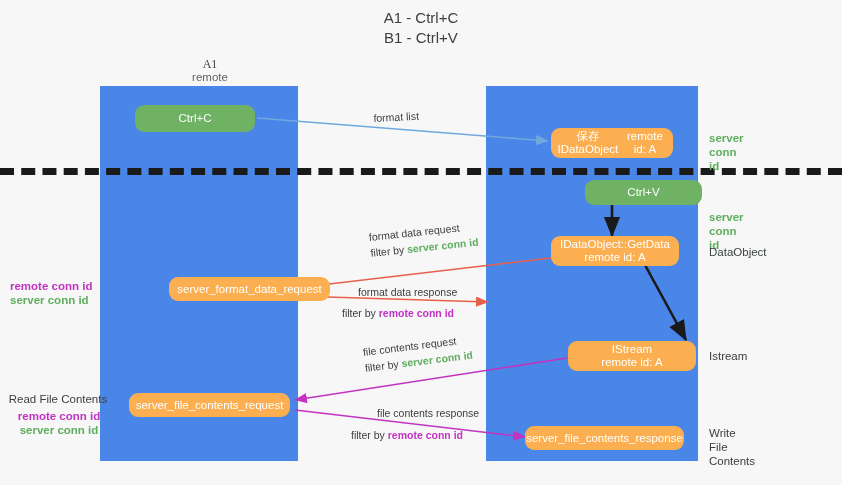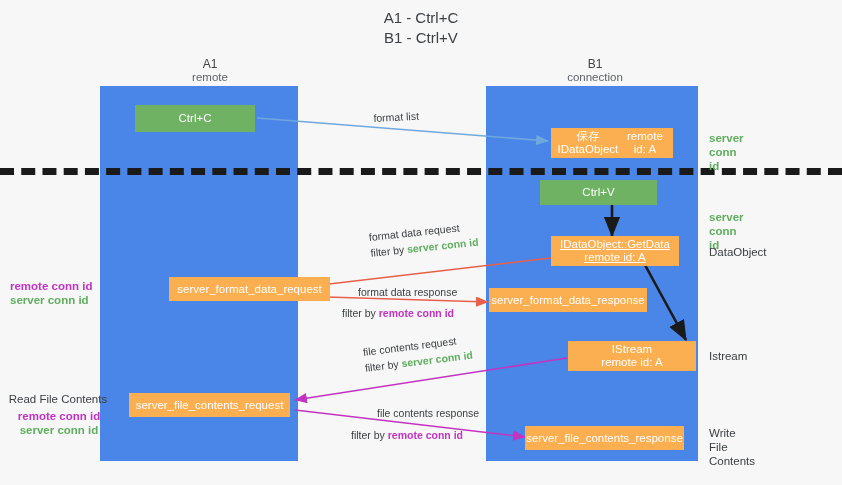--- a/index.html
+++ b/index.html
@@ -17,31 +17,32 @@
   #title{
     left:0;top:8px;width:842px;text-align:center;
     font-size:15px;color:#3c4043;line-height:20px;
   }
   #title div{white-space:pre;}
 
   
   .lane-head{
     text-align:center;font-size:11.5px;color:#5f6368;line-height:13px;
   }
-  .lane-head .big{font-size:12px;color:#444;}
+  .lane-head .big{font-size:12px;color:#444;font-family:Liberation Serif, serif;}
 
   
   .lane{background:#4a86e8;}
 
   
   .box{
     box-sizing:border-box;
     display:flex;align-items:center;justify-content:center;
     text-align:center;color:#ffffff;font-size:11.5px;line-height:13px;
     padding:4px 4px;
+    border-radius:9px;
   }
   .box.green{background:#6aa84f;background:#6fb264;}
   .box.orange{background:#fbab4e;background:#fbaf51;}
   .box .l2{display:block;}
 
   
   #dashed{
     left:0;top:168px;width:842px;height:0;
     border-top:7px dashed #1a1a1a;
   }
@@ -67,24 +68,20 @@
 <div id="stage">
 
   <div class="abs" id="title">
     <div>A1 - Ctrl+C</div>
     <div>B1 - Ctrl+V</div>
   </div>
 
   <div class="abs lane-head" style="left:120px;top:58px;width:180px;">
     <div class="big">A1</div>
     <div>remote</div>
-  </div>
-  <div class="abs lane-head" style="left:505px;top:58px;width:180px;">
-    <div class="big">B1</div>
-    <div>connection</div>
   </div>
 
   <div class="abs lane" style="left:100px;top:86px;width:198px;height:375px;"></div>
   <div class="abs lane" style="left:486px;top:86px;width:212px;height:375px;"></div>
 
   <svg id="wires" viewBox="0 0 842 485">
     <defs>
       <marker id="ah-blue" markerWidth="9" markerHeight="9" refX="7.5" refY="3.2" orient="auto">
         <path d="M0,0 L8,3.2 L0,6.4 z" fill="#6fa8dc"></path>
       </marker>
@@ -118,36 +115,33 @@
 
   <div class="abs box green" style="left:135px;top:105px;width:120px;height:27px;">
     <span>Ctrl+C</span>
   </div>
 
   <div class="abs box orange" style="left:551px;top:128px;width:122px;height:30px;flex-direction:row;">
     <span>保存IDataObject</span>
     <span class="l2">remote id: A</span>
   </div>
 
-  <div class="abs box green" style="left:540px;top:180px;width:117px;height:25px;">
+  <div class="abs box green" style="left:585px;top:180px;width:117px;height:25px;">
     <span>Ctrl+V</span>
   </div>
 
-  <div class="abs box orange" style="left:551px;top:236px;width:128px;height:30px;flex-direction:column;text-decoration:underline;">
+  <div class="abs box orange" style="left:551px;top:236px;width:128px;height:30px;flex-direction:column;">
     <span>IDataObject::GetData</span>
     <span class="l2">remote id: A</span>
   </div>
 
   <div class="abs box orange" style="left:129px;top:277px;width:161px;height:24px;margin-left:40px;">
     <span>server_format_data_request</span>
   </div>
 
-  <div class="abs box orange" style="left:489px;top:288px;width:158px;height:24px;">
-    <span>server_format_data_response</span>
-  </div>
 
   <div class="abs box orange" style="left:568px;top:341px;width:128px;height:30px;flex-direction:column;">
     <span>IStream</span>
     <span class="l2">remote id: A</span>
   </div>
 
   <div class="abs box orange" style="left:129px;top:393px;width:161px;height:24px;">
     <span>server_file_contents_request</span>
   </div>
 

